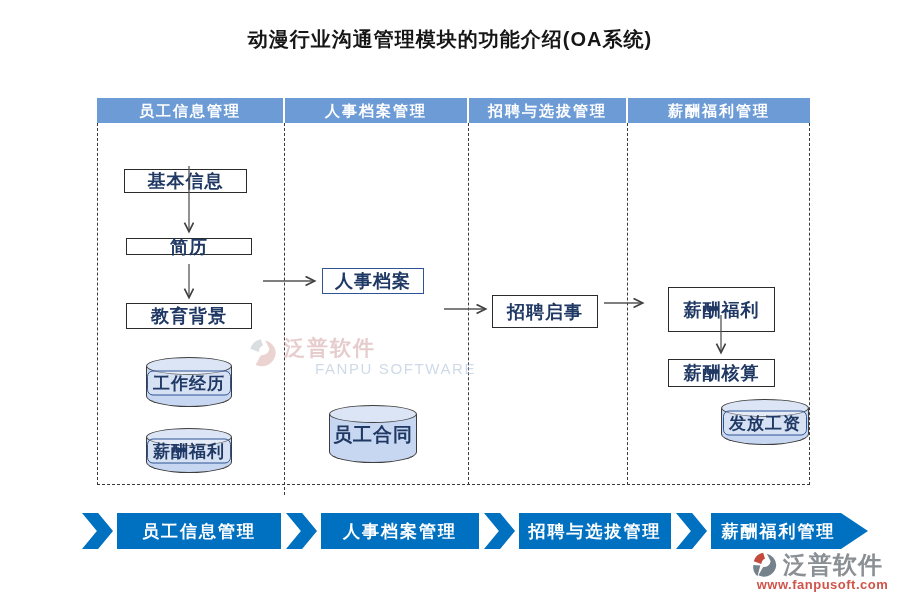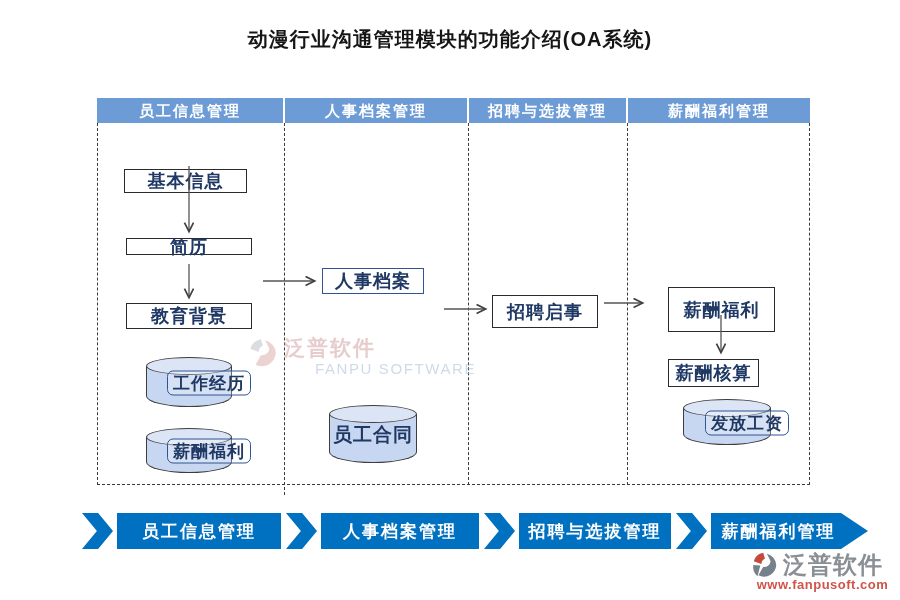--- a/index.html
+++ b/index.html
@@ -104,21 +104,20 @@
     font-weight: bold;
     font-size: 17px;
     white-space: nowrap;
     letter-spacing: 1px;
   }
   .cyl .clabel.bordered {
     border: 1.5px solid #2F5496;
     border-radius: 6px;
     padding: 0 5px;
     background: rgba(255,255,255,0.25);
-    margin-left: 20px;
   }
   .cyl .clabel.plain { font-size: 19px; }
 
   
   .arrows {
     position: absolute;
     left: 0; top: 0;
     width: 900px; height: 600px;
     pointer-events: none;
   }
@@ -224,41 +223,41 @@
 
   <div class="fbox" style="left:124px; top:141px; width:123px; height:24px;margin-top:28px;">基本信息</div>
   <div class="fbox" style="left:126px; top:238px; width:126px; height:17px;">简历</div>
   <div class="fbox" style="left:126px; top:303px; width:126px; height:26px;">教育背景</div>
 
   <div class="fbox navy-border" style="left:322px; top:268px; width:102px; height:26px;">人事档案</div>
 
   <div class="fbox" style="left:492px; top:295px; width:106px; height:33px;font-family:Liberation Mono, monospace;">招聘启事</div>
 
   <div class="fbox" style="left:668px; top:287px; width:107px; height:45px;">薪酬福利</div>
-  <div class="fbox" style="left:668px; top:359px; width:91px; height:28px;">薪酬核算</div>
+  <div class="fbox" style="left:668px; top:359px; width:107px; height:28px;">薪酬核算</div>
 
   <div class="cyl" style="left:146px; top:357px; width:86px; height:50px;">
     <div class="ctop"></div>
     <div class="cbody"></div>
     <span class="clabel bordered">工作经历</span>
   </div>
 
   <div class="cyl" style="left:146px; top:428px; width:86px; height:45px;">
     <div class="ctop"></div>
     <div class="cbody"></div>
     <span class="clabel bordered">薪酬福利</span>
   </div>
 
   <div class="cyl" style="left:329px; top:405px; width:88px; height:58px;">
     <div class="ctop"></div>
     <div class="cbody"></div>
     <span class="clabel plain">员工合同</span>
   </div>
 
-  <div class="cyl" style="left:683px; top:399px; width:88px; height:46px;">
+  <div class="cyl" style="left:721px; top:399px; width:88px; height:46px;">
     <div class="ctop"></div>
     <div class="cbody"></div>
     <span class="clabel bordered">发放工资</span>
   </div>
 
   <svg class="arrows" viewBox="0 0 900 600">
     <defs>
       <marker id="arr" markerWidth="10" markerHeight="10" refX="7.5" refY="4" orient="auto">
         <path d="M1,0.5 L8,4 L1,7.5" fill="none" stroke="#404040" stroke-width="1.3"></path>
       </marker>

